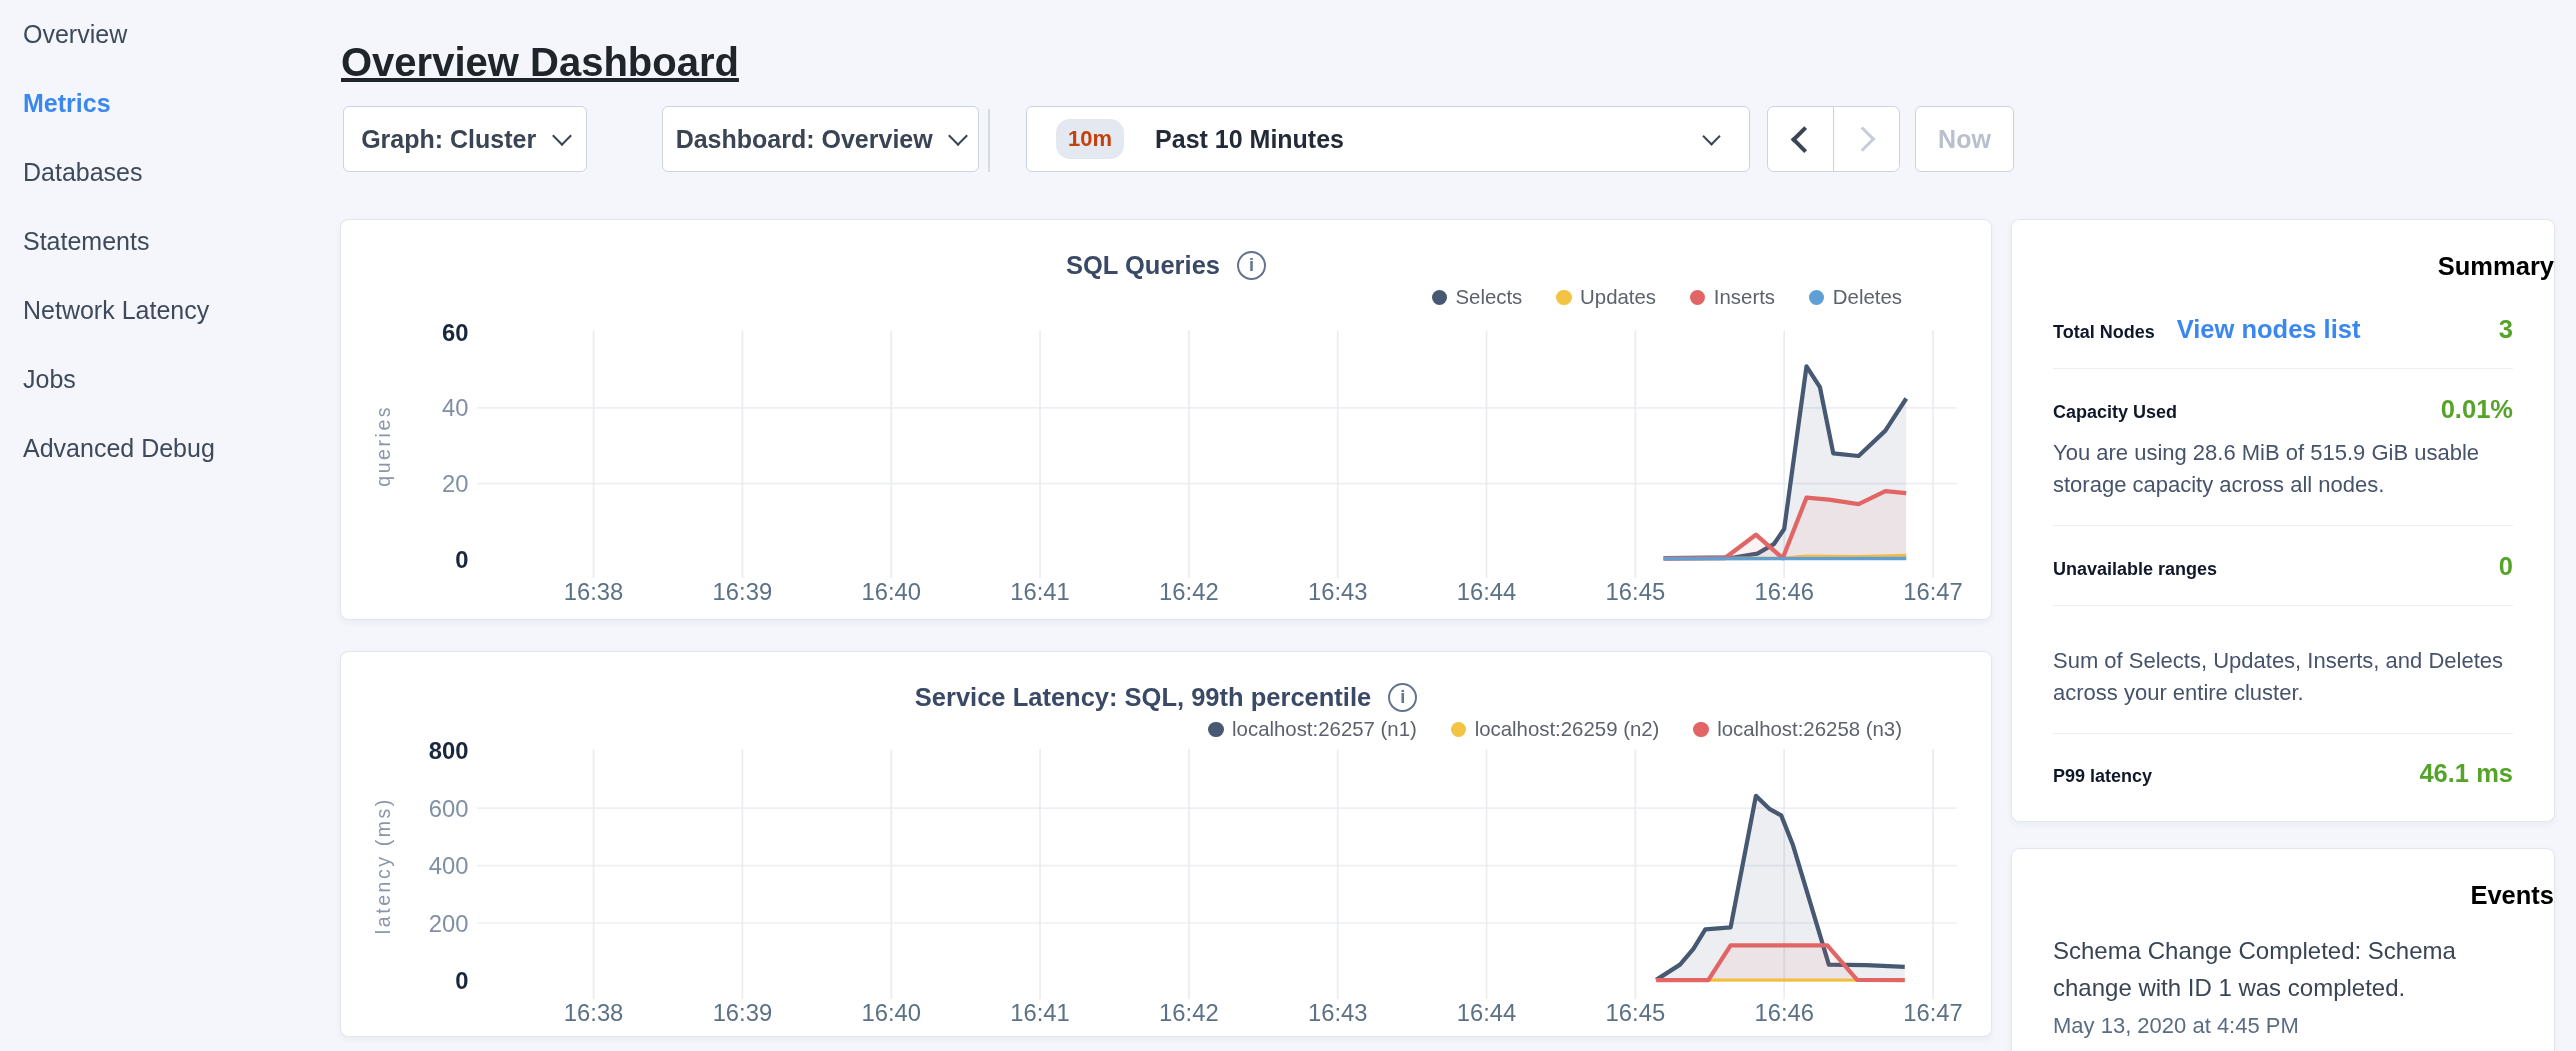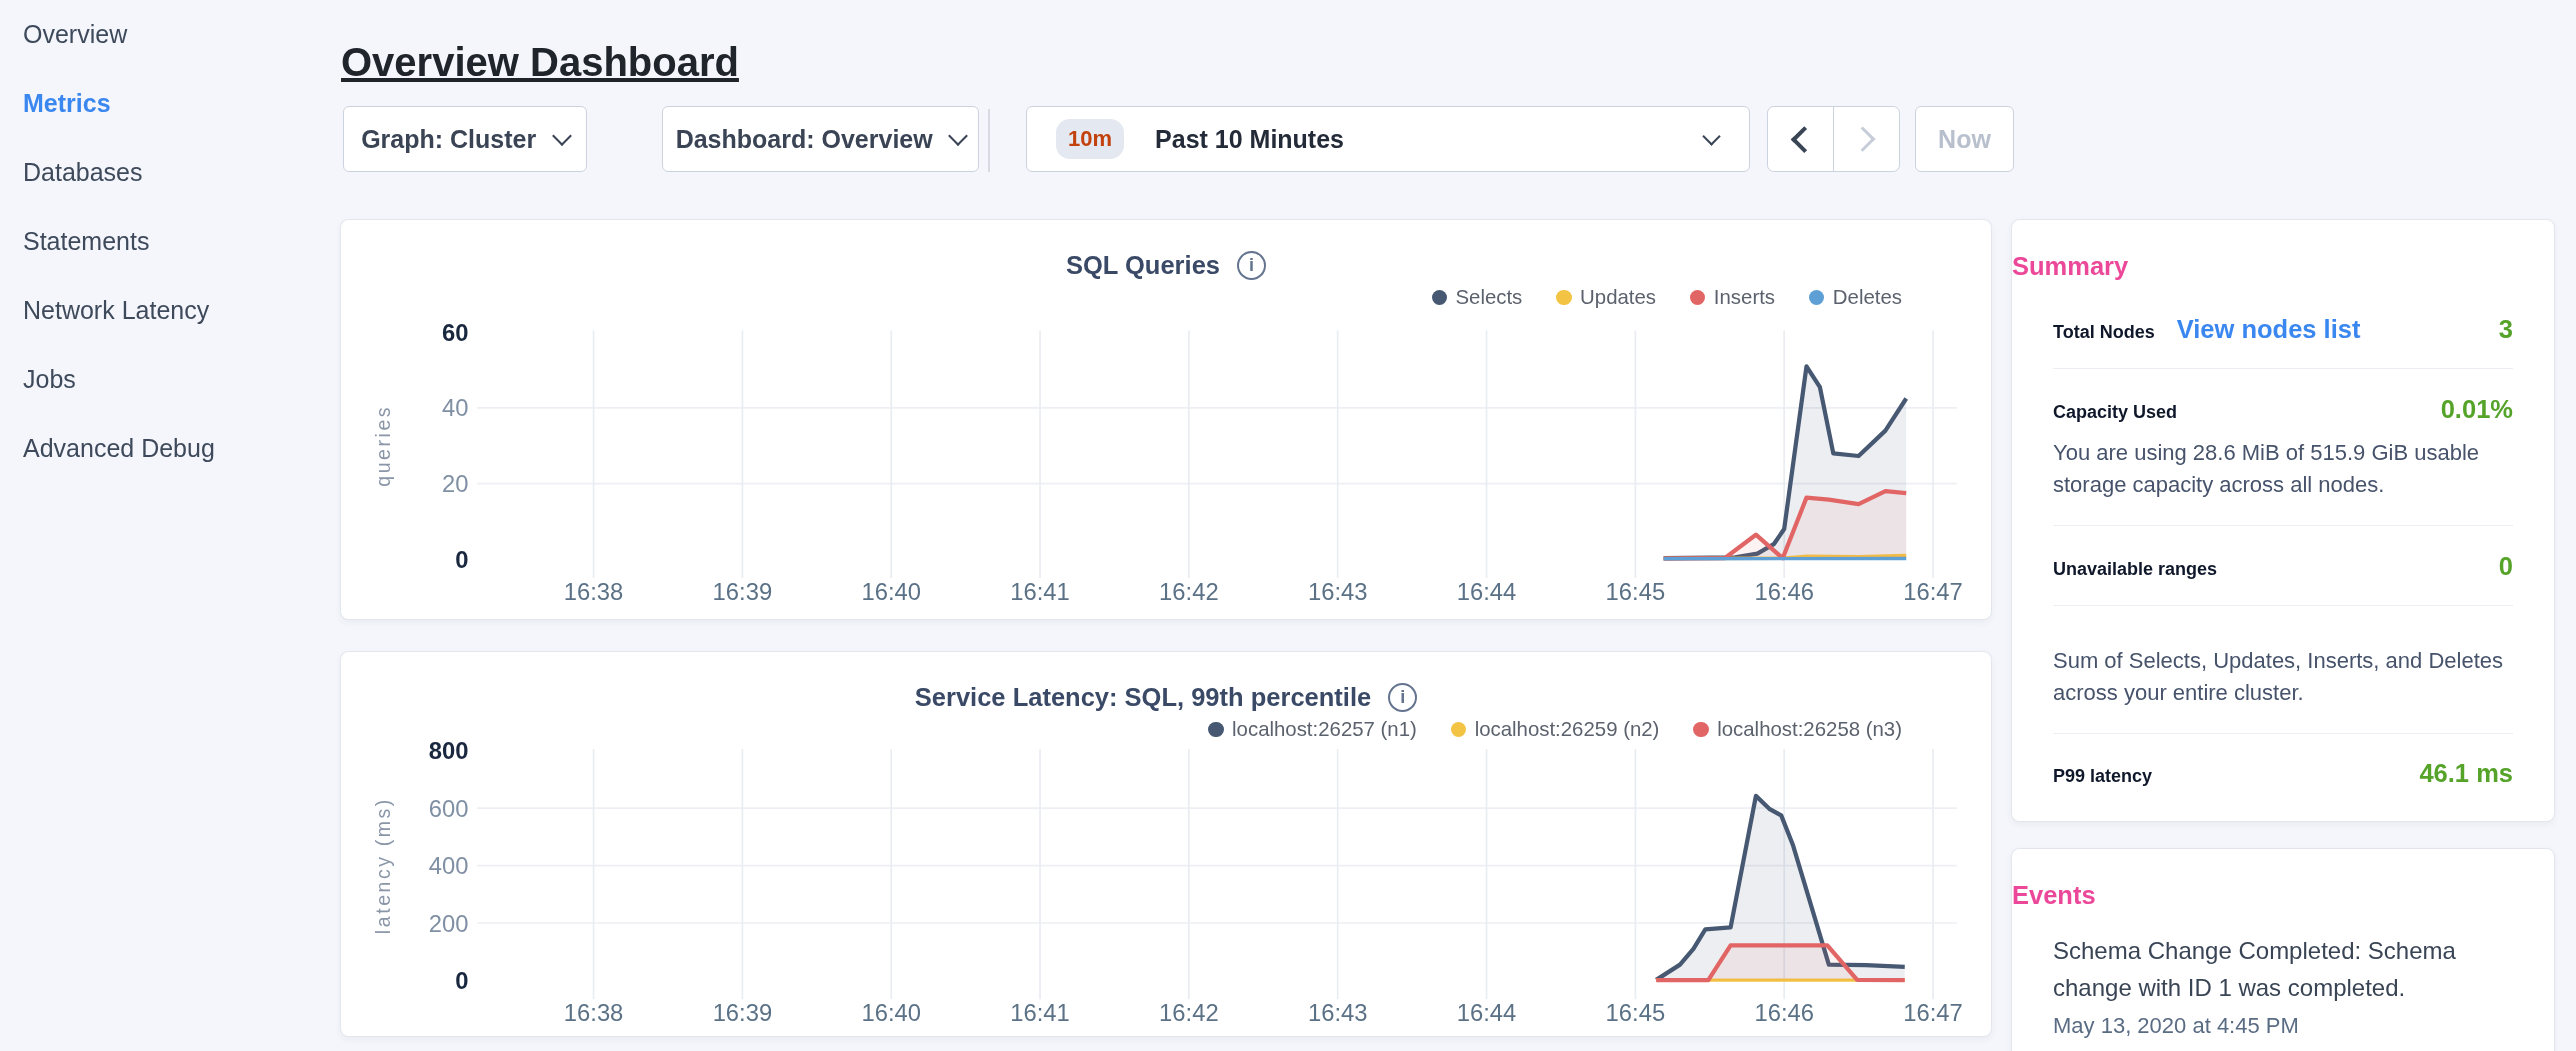--- a/index.html
+++ b/index.html
@@ -46,21 +46,21 @@
              font-size:18px;font-weight:700;color:#64748f;cursor:pointer;box-sizing:border-box;}
   .legend{position:absolute;top:66px;right:89px;display:flex;gap:34px;align-items:center;}
   .legend-item{display:flex;align-items:center;gap:8.5px;font-size:20.4px;color:#5c626d;}
   .legend-dot{width:15.3px;height:15.3px;border-radius:50%;}
   .chart-svg{position:absolute;left:0;top:0;}
   .ytick-major{font-size:28px;font-weight:700;fill:#19273f;}
   .ytick-minor{font-size:28px;fill:#8090a4;}
   .xtick{font-size:28px;fill:#5b7186;}
   .axis-label{font-size:23px;fill:#8a96a8;letter-spacing:3px;}
   
-  .panel-heading{text-align:left;font-size:25.5px;font-weight:700;color:#ec4899;padding-top:32px;}
+  .panel-heading{text-align:right;font-size:25.5px;font-weight:700;color:#000000;padding-top:32px;}
   .sum-rows{padding:8.5px 41px 0 41px;}
   .sum-row{padding:25.5px 0 24px 0;border-bottom:1.7px solid #eceef3;}
   .sum-row:last-child{border-bottom:none;}
   .sum-top{display:flex;align-items:baseline;}
   .sum-label{font-size:18px;font-weight:700;color:#0f172a;}
   .sum-link{font-size:25.5px;font-weight:700;color:#3b87f0;margin-left:22px;cursor:pointer;}
   .sum-value{margin-left:auto;font-size:25.5px;font-weight:700;color:#55a329;}
   .sum-desc{font-size:22px;color:#46536b;line-height:32px;margin-top:13.6px;}
   
   .event-item{padding:22px 41px 0 41px;}

